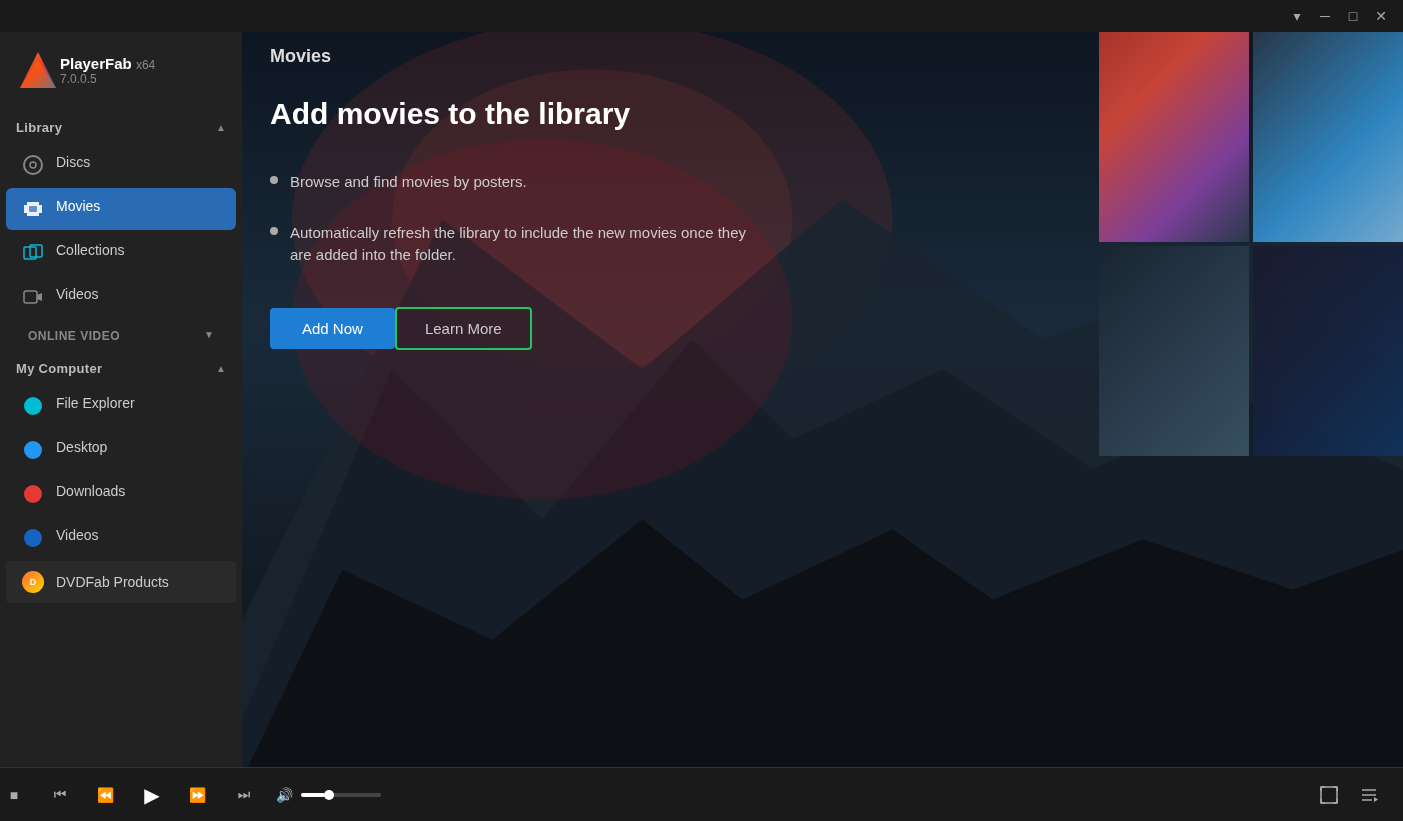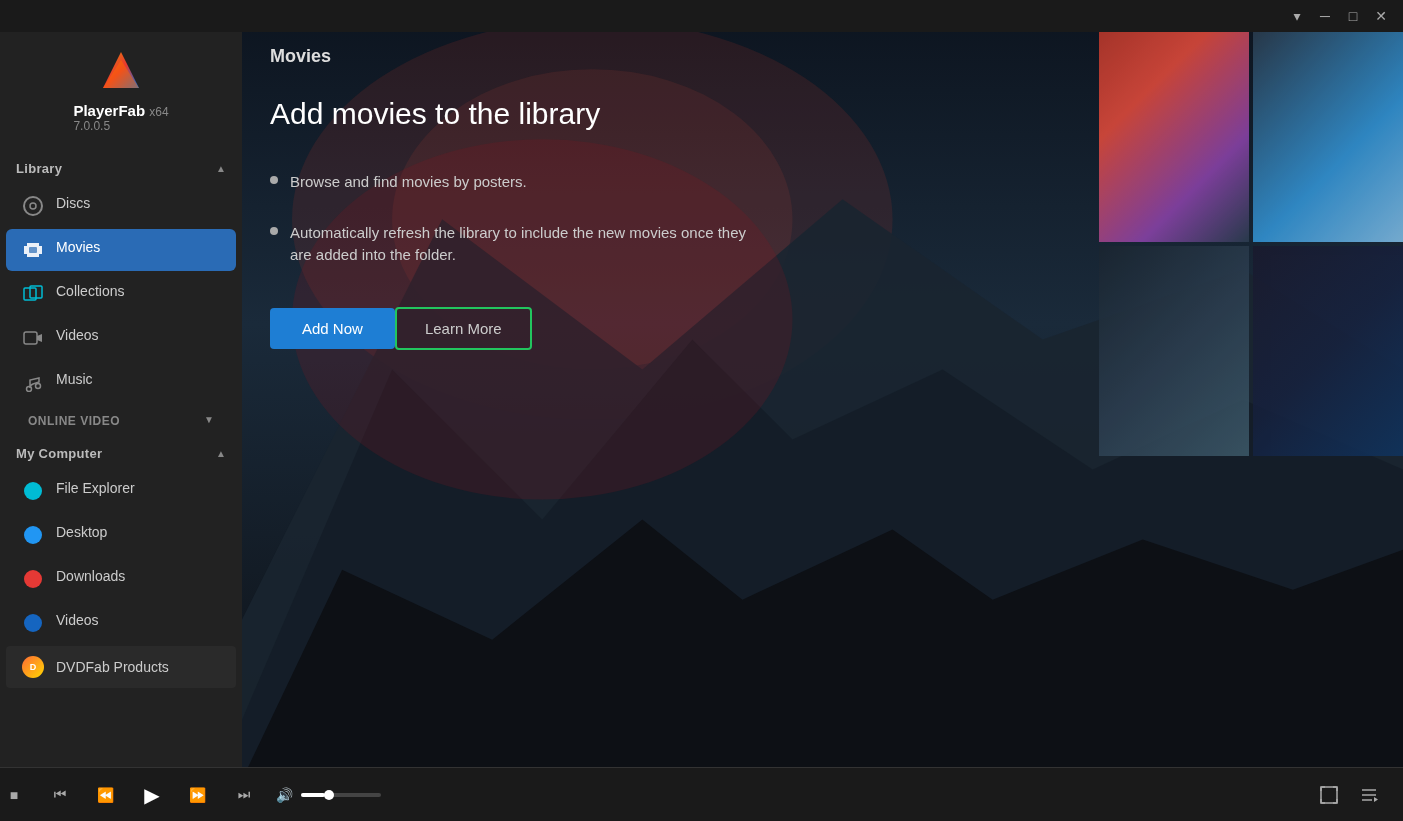--- a/index.html
+++ b/index.html
@@ -54,22 +54,20 @@
       overflow-y: auto;
       overflow-x: hidden;
     }
     .sidebar::-webkit-scrollbar { width: 4px; }
     .sidebar::-webkit-scrollbar-thumb { background: #444; }
 
     .logo-area {
       display: flex;
       align-items: center;
       padding: 16px 16px 20px 16px;
-      gap: 10px;
-      flex-direction: column;
     }
     .logo-icon {
       width: 44px;
       height: 44px;
       flex-shrink: 0;
     }
     .logo-text {
       display: flex;
       flex-direction: column;
     }
@@ -226,21 +224,21 @@
       color: #ddd;
     }
 
     .main-content {
       padding: 30px 28px;
       flex: 1;
     }
 
     .add-movies-title {
       font-size: 30px;
-      font-weight: 400;
+      font-weight: 700;
       color: #fff;
       margin-bottom: 40px;
     }
 
     .bullet-points {
       display: flex;
       flex-direction: column;
       gap: 28px;
       margin-bottom: 40px;
     }
@@ -442,30 +440,20 @@
     <div class="sidebar-item">
       <div class="sidebar-icon">
         <svg width="20" height="18" viewBox="0 0 20 18">
           <rect x="1" y="3" width="13" height="12" rx="2" stroke="#888" stroke-width="1.5" fill="none"></rect>
           <polygon points="14,7 19,5 19,13 14,11" fill="#888"></polygon>
         </svg>
       </div>
       <span class="sidebar-item-label">Videos</span>
     </div>
 
-    <div class="sidebar-item">
-      <div class="sidebar-icon">
-        <svg width="18" height="20" viewBox="0 0 18 20">
-          <path d="M6 16 Q6 13 9 12 L15 10 L15 6 L6 8 L6 16" stroke="#888" stroke-width="1.5" fill="none"></path>
-          <circle cx="5" cy="17" r="2.5" stroke="#888" stroke-width="1.5" fill="none"></circle>
-          <circle cx="14" cy="14" r="2.5" stroke="#888" stroke-width="1.5" fill="none"></circle>
-        </svg>
-      </div>
-      <span class="sidebar-item-label">Music</span>
-    </div>
 
     <div class="online-video-section">
       <span class="online-video-label">ONLINE VIDEO</span>
       <span class="chevron">▼</span>
     </div>
 
     <div class="section-header">
       <span class="section-header-label">My Computer</span>
       <span class="chevron">▲</span>
     </div>

